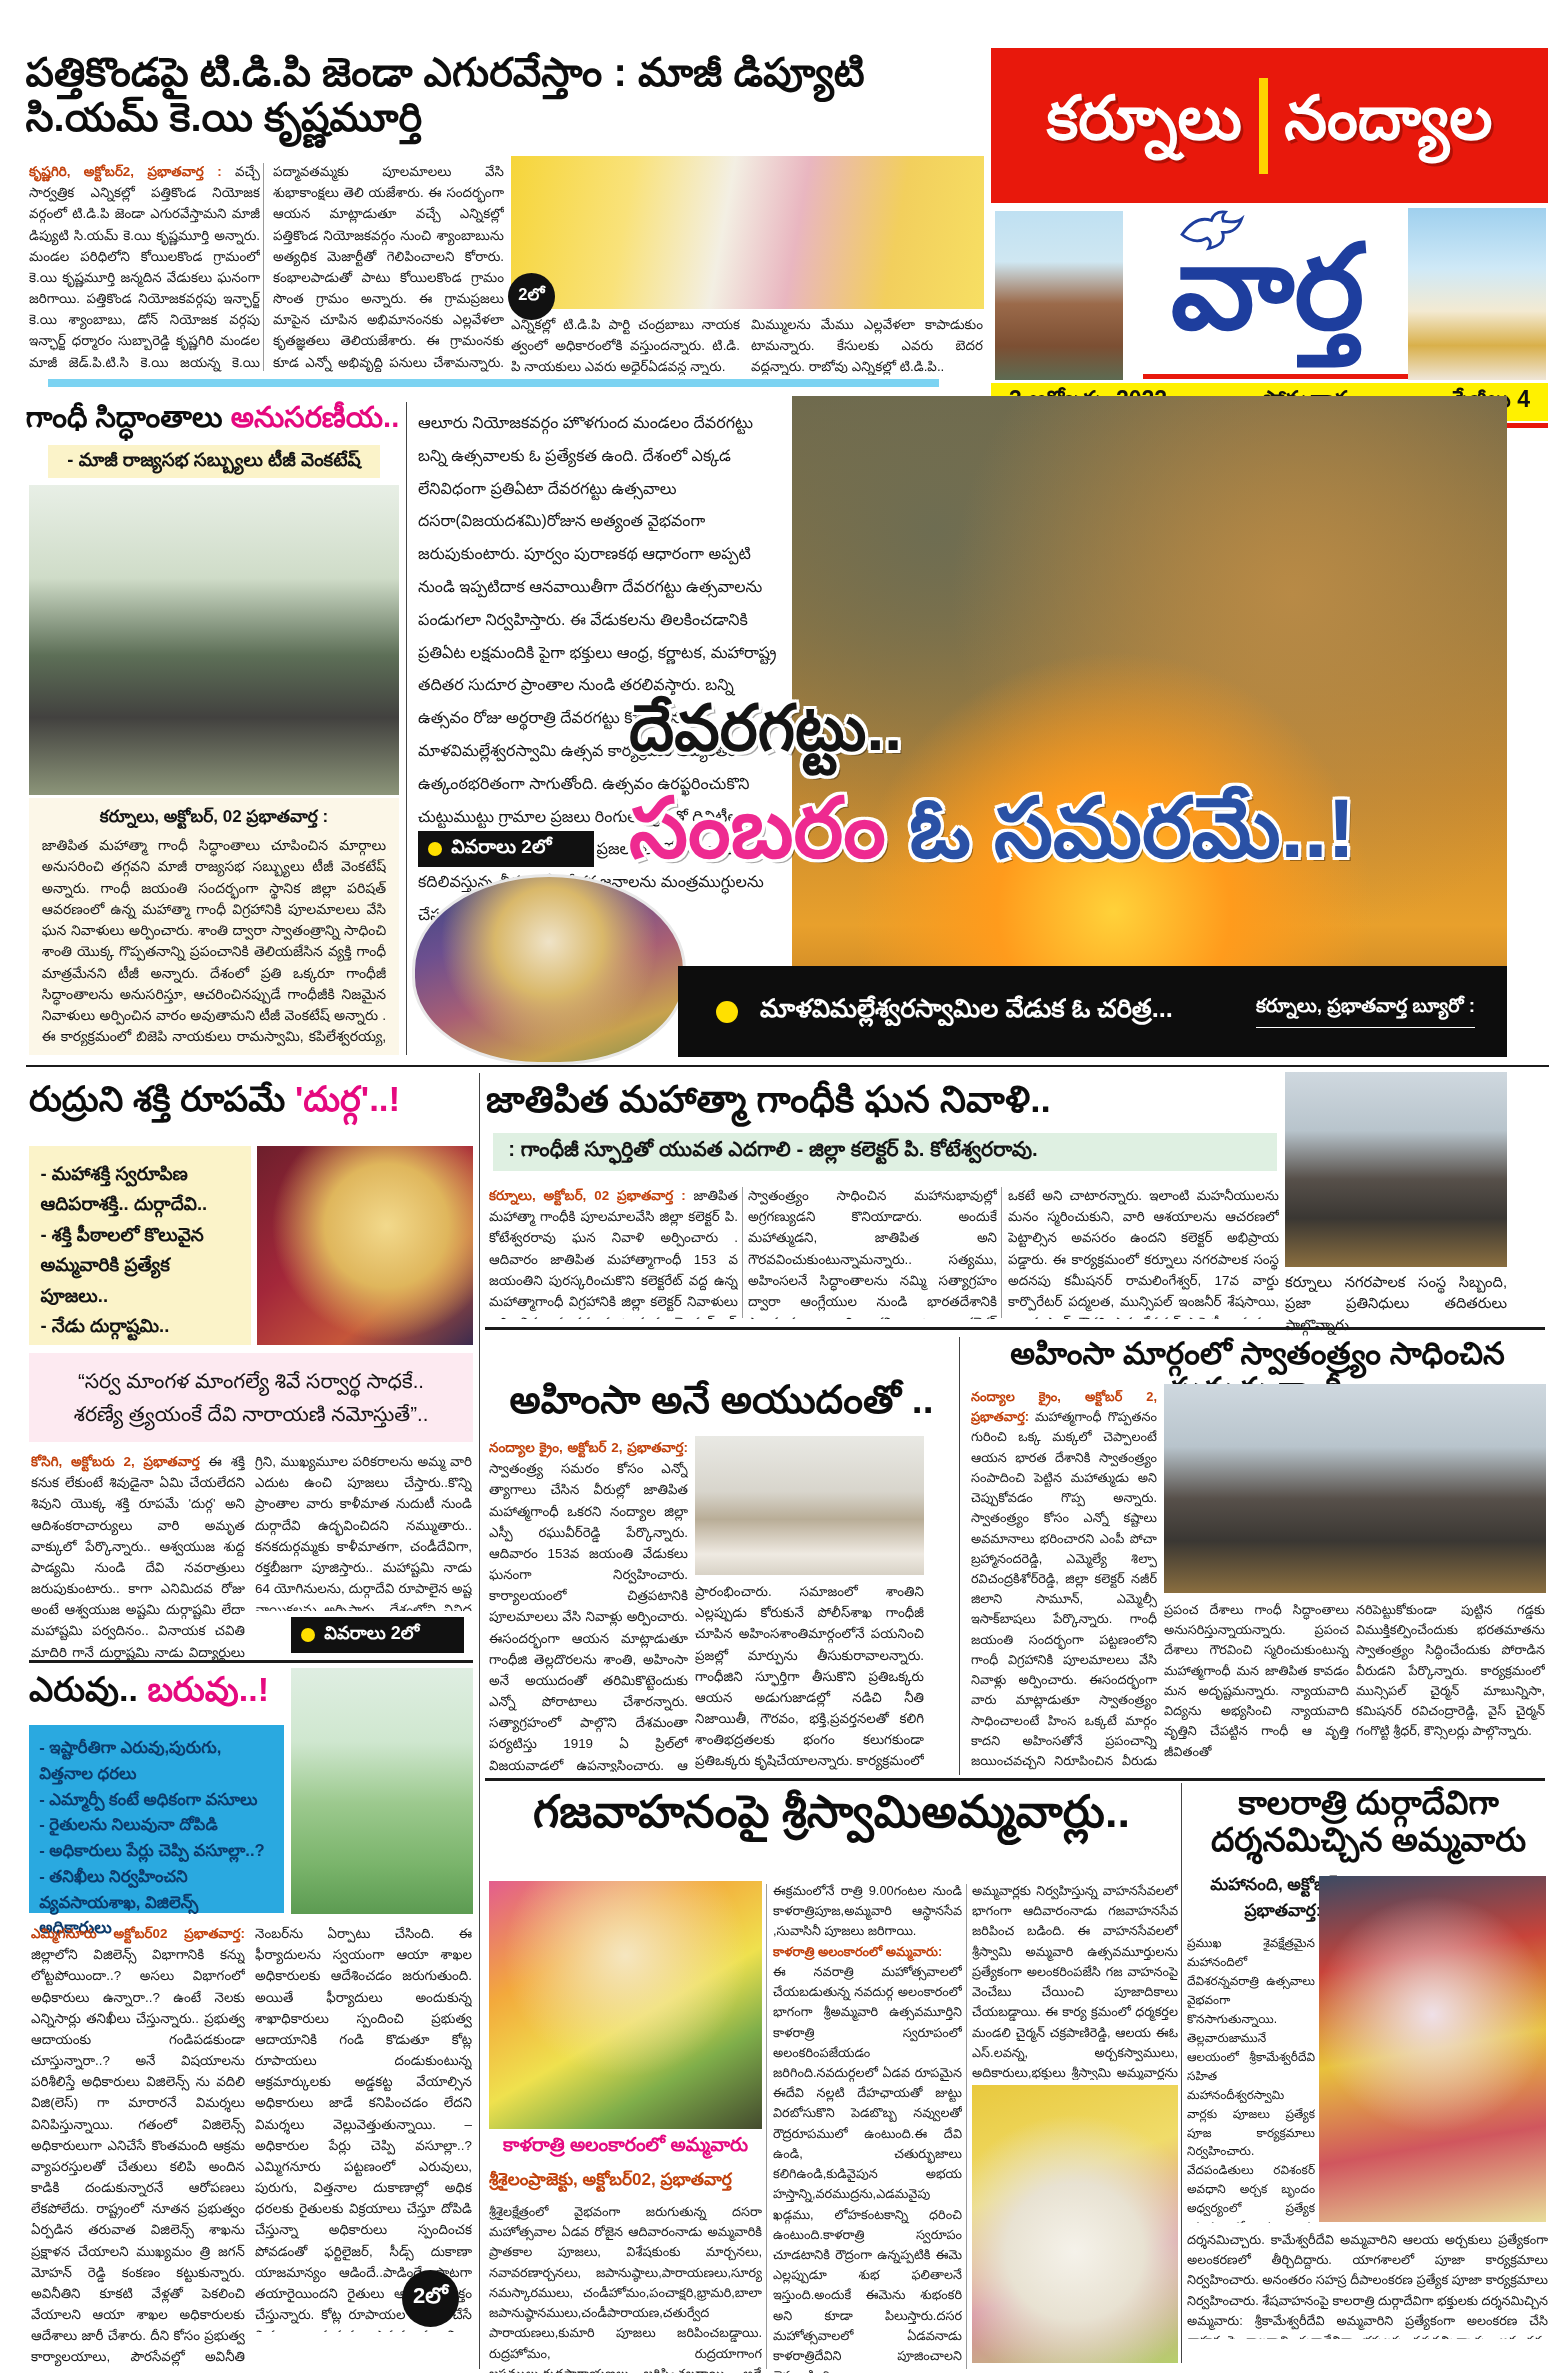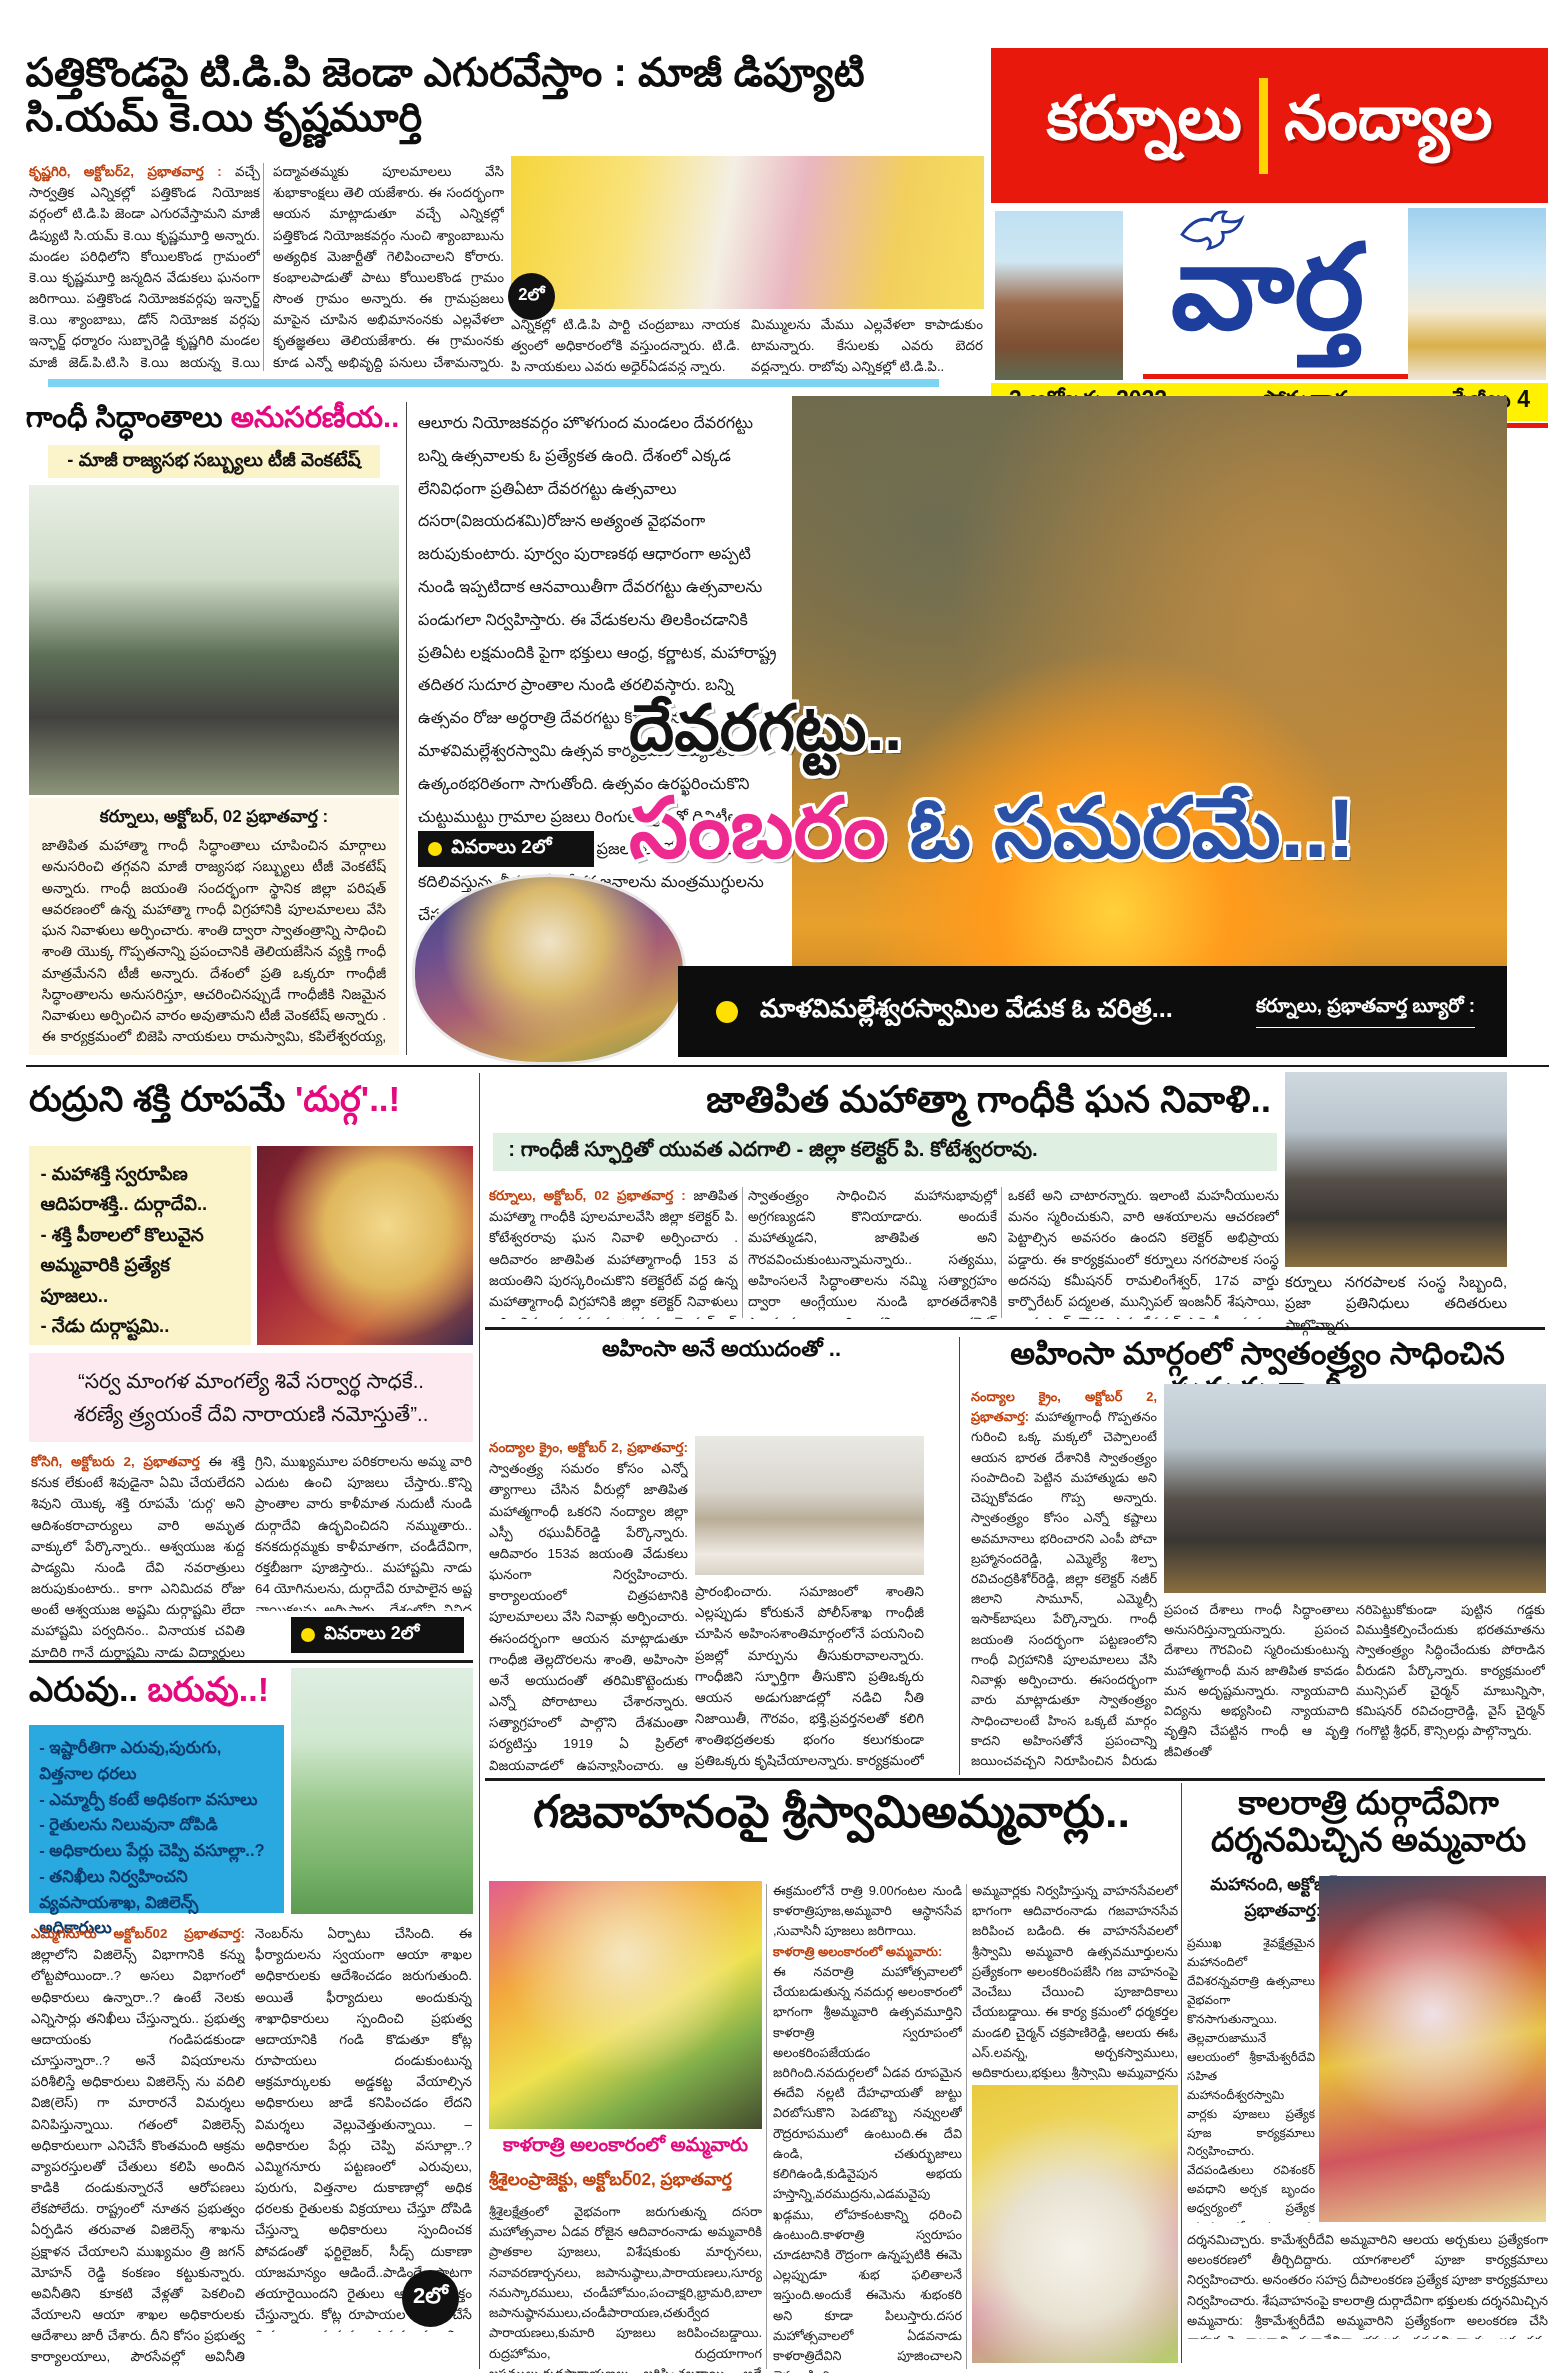--- a/index.html
+++ b/index.html
@@ -161,36 +161,36 @@
   </div>
   <div class="abs body" style="left:31px;top:1923px;width:214px;height:447px;overflow:hidden;">
     <span class="dl">ఎమ్మిగనూరు అక్టోబర్02 ప్రభాతవార్త:</span>
     <span>జిల్లాలోని విజిలెన్స్ విభాగానికి కన్ను లోట్టపోయిందా..? అసలు విభాగంలో అధికారులు ఉన్నారా..? ఉంటే నెలకు ఎన్నిసార్లు తనిఖీలు చేస్తున్నారు.. ప్రభుత్వ ఆదాయంకు గండిపడకుండా చూస్తున్నారా..? అనే విషయాలను పరిశీలిస్తే అధికారులు విజిలెన్స్ ను వదిలి విజి(లెస్) గా మారారనే విమర్శలు వినిపిస్తున్నాయి. గతంలో విజిలెన్స్ అధికారులుగా ఎనిచేసే కొంతమంది ఆక్రమ వ్యాపరస్తులతో చేతులు కలిపి అందిన కాడికి దండుకున్నారనే ఆరోపణలు లేకపోలేదు. రాష్ట్రంలో నూతన ప్రభుత్వం ఏర్పడిన తరువాత విజిలెన్స్ శాఖను ప్రక్షాళన చేయాలని ముఖ్యమం త్రి జగన్ మోహన్ రెడ్డి కంకణం కట్టుకున్నారు. అవినీతిని కూకటి వేళ్లతో పెకలించి వేయాలని ఆయా శాఖల అధికారులకు ఆదేశాలు జారీ చేశారు. దీని కోసం ప్రభుత్వ కార్యాలయాలు, పౌరసేవల్లో అవినీతి నిరోధించేందుకు ఏసిబి కృషి చేస్తుంది. దీంతో అవినీతిపై ఫీర్యాదు వస్తుండటంతో ప్రభుత్వం టోల్ ఫ్రీ</span>
   </div>
   <div class="abs body" style="left:255px;top:1923px;width:217px;height:409px;overflow:hidden;">నెంబర్‌ను ఏర్పాటు చేసింది. ఈ ఫీర్యాదులను స్వయంగా ఆయా శాఖల అధికారులకు ఆదేశించడం జరుగుతుంది. అయితే ఫీర్యాదులు అందుకున్న శాఖాధికారులు స్పందించి ప్రభుత్వ ఆదాయానికి గండి కొడుతూ కోట్ల రూపాయలు దండుకుంటున్న ఆక్రమార్కులకు అడ్డకట్ట వేయాల్సిన అధికారులు జాడే కనిపించడం లేదని విమర్శలు వెల్లువెత్తుతున్నాయి. – అధికారుల పేర్లు చెప్పి వసూల్లా..? ఎమ్మిగనూరు పట్టణంలో ఎరువులు, పురుగు, విత్తనాల దుకాణాల్లో అధిక ధరలకు రైతులకు విక్రయాలు చేస్తూ దోపిడి చేస్తున్నా అధికారులు స్పందించక పోవడంతో ఫర్టిలైజర్, సీడ్స్ దుకాణా యాజమాన్యం ఆడిందే..పాడిందే పాటగా తయారైయిందని రైతులు ఆవేదన వ్యక్తం చేస్తున్నారు. కోట్ల రూపాయల విలువ చేసే విత్తనాలు, పురుగు, ఎరువులను నిల్వ ఉంచి రైతులకు అధిక ధరలకు అంటగడుతున్నట్లు సమాచారం. అంతేకాకుండా ఫర్టిలైజర్ పెస్టిసైడ్జ్ అండ్ సీడ్స్ డీలర్స్ అసోసియేషన్ అధ్వర్యంలో...</div>
   <div class="abs" style="left:402px;top:2270px;width:57px;height:57px;border-radius:50%;background:#111;color:#fff;display:flex;align-items:center;justify-content:center;font-weight:800;font-size:22px;">2లో</div>
 
   <div class="abs vr" style="left:479px;top:1073px;height:1296px;"></div>
 
-  <div class="abs hl" style="left:476px;top:1079px;width:795px;font-size:37px;text-align:right;">జాతిపిత మహాత్మా గాంధీకి ఘన నివాళి..</div>
+  <div class="abs hl" style="left:486px;top:1079px;width:795px;font-size:37px;text-align:left;">జాతిపిత మహాత్మా గాంధీకి ఘన నివాళి..</div>
   <div class="abs subgreen" style="left:493px;top:1133px;width:784px;height:38px;display:flex;align-items:center;padding-left:15.3px;box-sizing:border-box;font-weight:800;font-size:20.4px;">: గాంధీజీ స్ఫూర్తితో యువత ఎదగాలి - జిల్లా కలెక్టర్ పి. కోటేశ్వరరావు.</div>
   <div class="abs body" style="left:489px;top:1185px;width:249px;height:134px;overflow:hidden;">
     <span class="dl">కర్నూలు, అక్టోబర్, 02 ప్రభాతవార్త  :</span>
     <span>జాతిపిత మహాత్మా గాంధీకి పూలమాలవేసి జిల్లా కలెక్టర్ పి. కోటేశ్వరరావు ఘన నివాళి అర్పించారు . ఆదివారం జాతిపిత మహాత్మాగాంధీ 153 వ జయంతిని పురస్కరించుకొని కలెక్టరేట్ వద్ద ఉన్న మహాత్మాగాంధీ విగ్రహానికి జిల్లా కలెక్టర్ నివాళులు అర్పించిన అనంతరం మాట్లాడుతూ మోహన్‌దాస్ కరంచంద్ గాంధీ ఆంగ్లేయుల పాలన నుండి భారతదేశానికి</span>
   </div>
   <div class="abs vr-thin" style="left:742px;top:1187px;height:131px;"></div>
   <div class="abs body" style="left:748px;top:1185px;width:249px;height:134px;overflow:hidden;">స్వాతంత్ర్యం సాధించిన మహానుభావుల్లో అగ్రగణ్యుడని కొనియాడారు. అందుకే మహాత్ముడని, జాతిపిత అని గౌరవవించుకుంటున్నామన్నారు..  సత్యము, అహింసలనే సిద్ధాంతాలను నమ్మి సత్యాగ్రహం ద్వారా ఆంగ్లేయుల నుండి భారతదేశానికి స్వాతంత్రం అందించారని జిల్లా కలెక్టర్ కొనియాడారు. ఆయన మార్గదర్శకాలలో భావితరాలు నడవాలని అన్నారు. మురికి వాడలు శుభ్రం చేసి అన్ని మతాలు, కులాలూ</div>
   <div class="abs vr-thin" style="left:1001px;top:1187px;height:131px;"></div>
   <div class="abs body" style="left:1008px;top:1185px;width:271px;height:134px;overflow:hidden;">ఒకటే అని చాటారన్నారు. ఇలాంటి మహనీయులను మనం స్మరించుకుని, వారి ఆశయాలను ఆచరణలో పెట్టాల్సిన అవసరం ఉందని కలెక్టర్ అభిప్రాయ పడ్డారు. ఈ కార్యక్రమంలో కర్నూలు నగరపాలక సంస్థ అదనపు కమీషనర్ రామలింగేశ్వర్, 17వ వార్డు కార్పొరేటర్ పద్మలత, మున్సిపల్ ఇంజనీర్ శేషసాయి, రాంభూపాల్ చౌదరి ఎడ్యుకేషనల్ సొసైటీ అధ్యక్షులు వై.రామేశ్వర్ రెడ్డి, మాంటిస్సొరి స్కూల్ ఎండి కె.రాజశేఖర్ , వి.సుమంత్ చౌదరి, సెక్రెటరీ పి.ఈశ్వరయ్య, ఉపాధ్యక్షురాలు షేక్ పర్వీన్ జబీన్,</div>
   <div class="abs ph ph-statue2" style="left:1285px;top:1072px;width:222px;height:195px;"></div>
   <div class="abs cap" style="left:1285px;top:1272px;width:222px;height:51px;">కర్నూలు నగరపాలక సంస్థ సిబ్బంది, ప్రజా ప్రతినిధులు తదితరులు పాల్గొన్నారు.</div>
 
   <div class="abs hr" style="left:485px;top:1327px;width:1060px;height:2.6px;"></div>
 
-  <div class="abs hl" style="left:487px;top:1337px;width:469px;font-size:22px;text-align:center;">
+  <div class="abs hl" style="left:487px;top:1378px;width:469px;font-size:39px;text-align:center;">
     <div>అహింసా అనే అయుదంతో ..</div>
   </div>
   <div class="abs body" style="left:489px;top:1437px;width:199px;height:335px;overflow:hidden;">
     <span class="dl">నంద్యాల క్రైం, అక్టోబర్ 2, ప్రభాతవార్త:</span>
     <span>స్వాతంత్ర్య సమరం కోసం ఎన్నో త్యాగాలు చేసిన వీరుల్లో జాతిపిత మహాత్మగాంధీ ఒకరని నంద్యాల జిల్లా ఎస్పీ రఘువీర్‌రెడ్డి పేర్కొన్నారు. ఆదివారం 153వ జయంతి వేడుకలు ఘనంగా నిర్వహించారు. కార్యాలయంలో చిత్రపటానికి పూలమాలలు వేసి నివాళ్లు అర్పించారు. ఈసందర్భంగా ఆయన మాట్లాడుతూ గాంధీజి తెల్లదొరలను శాంతి, అహింసా అనే అయుదంతో తరిమికొట్టెందుకు ఎన్నో పోరాటాలు చేశారన్నారు. సత్యాగ్రహంలో పాల్గొని దేశమంతా పర్యటిస్తు 1919 ఏ ప్రిల్‌లో విజయవాడలో ఉపన్యాసించారు. ఆ ఉపన్యాయసం తెలుగు వారిలో గొప్ప చైతన్యం తెచ్చిందన్నారు. ఉప్పుపై విధించిన పన్నును వ్యతిరేకిస్తు 1930 మార్చిలో ఉప్పుసత్యాగ్రహాన్ని ప్రారంభించారు. బ్రిటీష్‌వారు భారతదేశాన్ని వదలిపోవాలని డిమాండ్ చేసి 1942లో క్విట్ ఇండియా ఉద్యమాన్ని</span>
   </div>
   <div class="abs ph ph-police" style="left:695px;top:1436px;width:229px;height:139px;"></div>
   <div class="abs body" style="left:695px;top:1581px;width:229px;height:192px;overflow:hidden;">ప్రారంభించారు. సమాజంలో శాంతిని ఎల్లప్పుడు కోరుకునే పోలీస్‌శాఖ గాంధీజీ చూపిన అహింసశాంతిమార్గంలోనే పయనించి ప్రజల్లో మార్పును తీసుకురావాలన్నారు. గాంధీజిని స్ఫూర్తిగా తీసుకొని ప్రతిఒక్కరు ఆయన అడుగుజాడల్లో నడిచి నీతి నిజాయితీ, గౌరవం, భక్తి,ప్రవర్తనలతో కలిగి శాంతిభద్రతలకు భంగం కలుగకుండా ప్రతిఒక్కరు కృషిచేయాలన్నారు. కార్యక్రమంలో ఆర్‌ఐలు సుధాకర్, పోతులరాజు, నంద్యాల టౌన్ సిఐలు, ఎస్ఐలు పాల్గొన్నారు.</div>
   <div class="abs vr" style="left:959px;top:1337px;height:438px;"></div>
 

